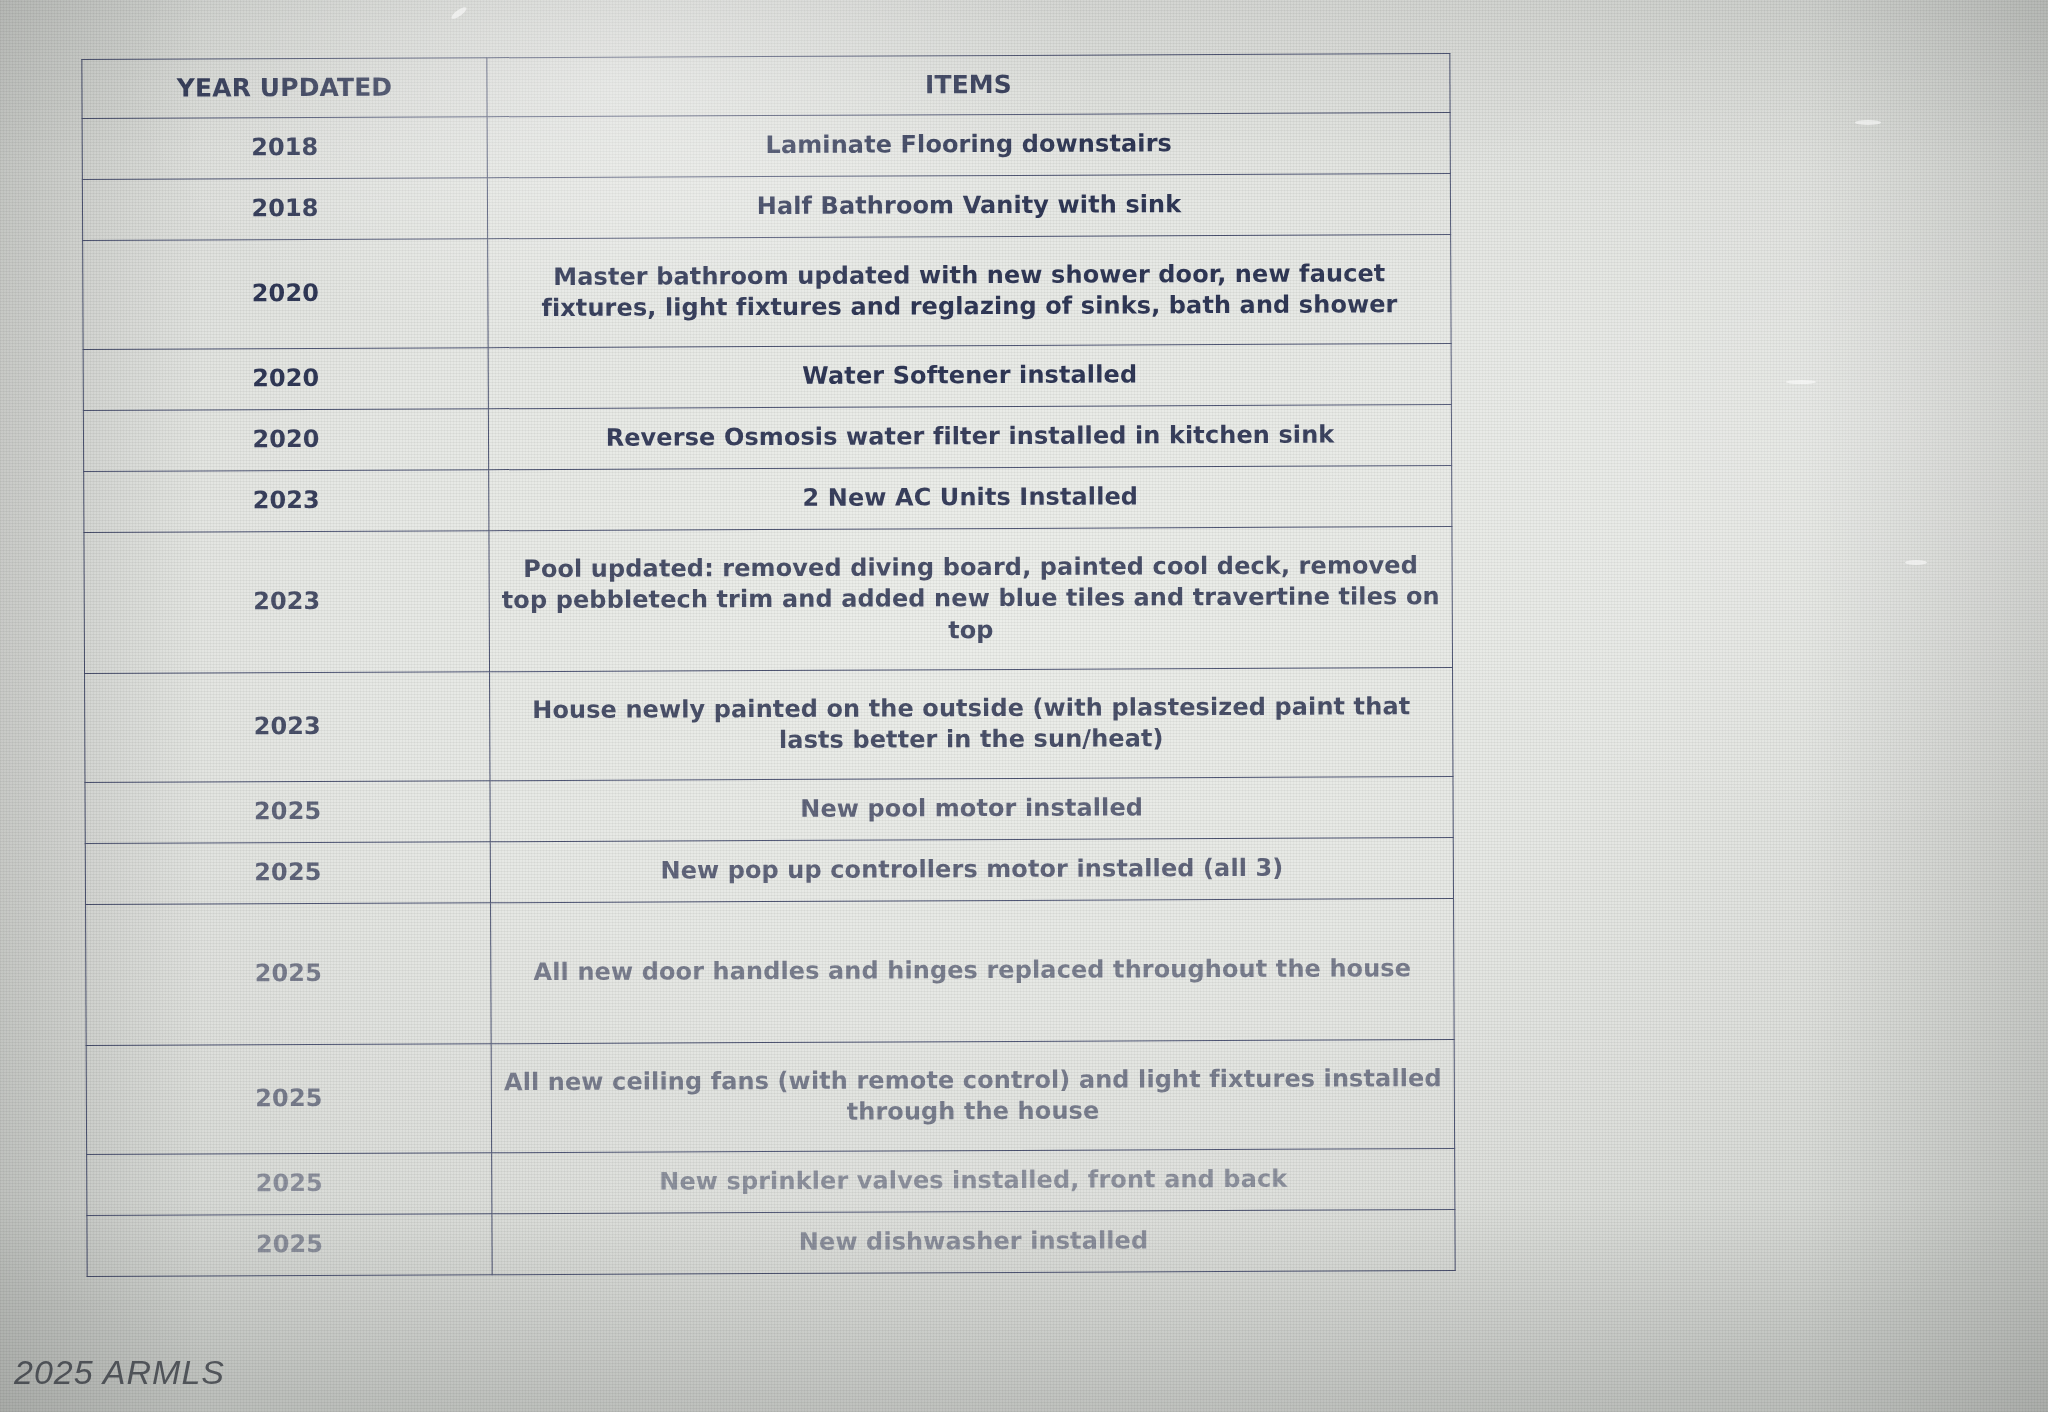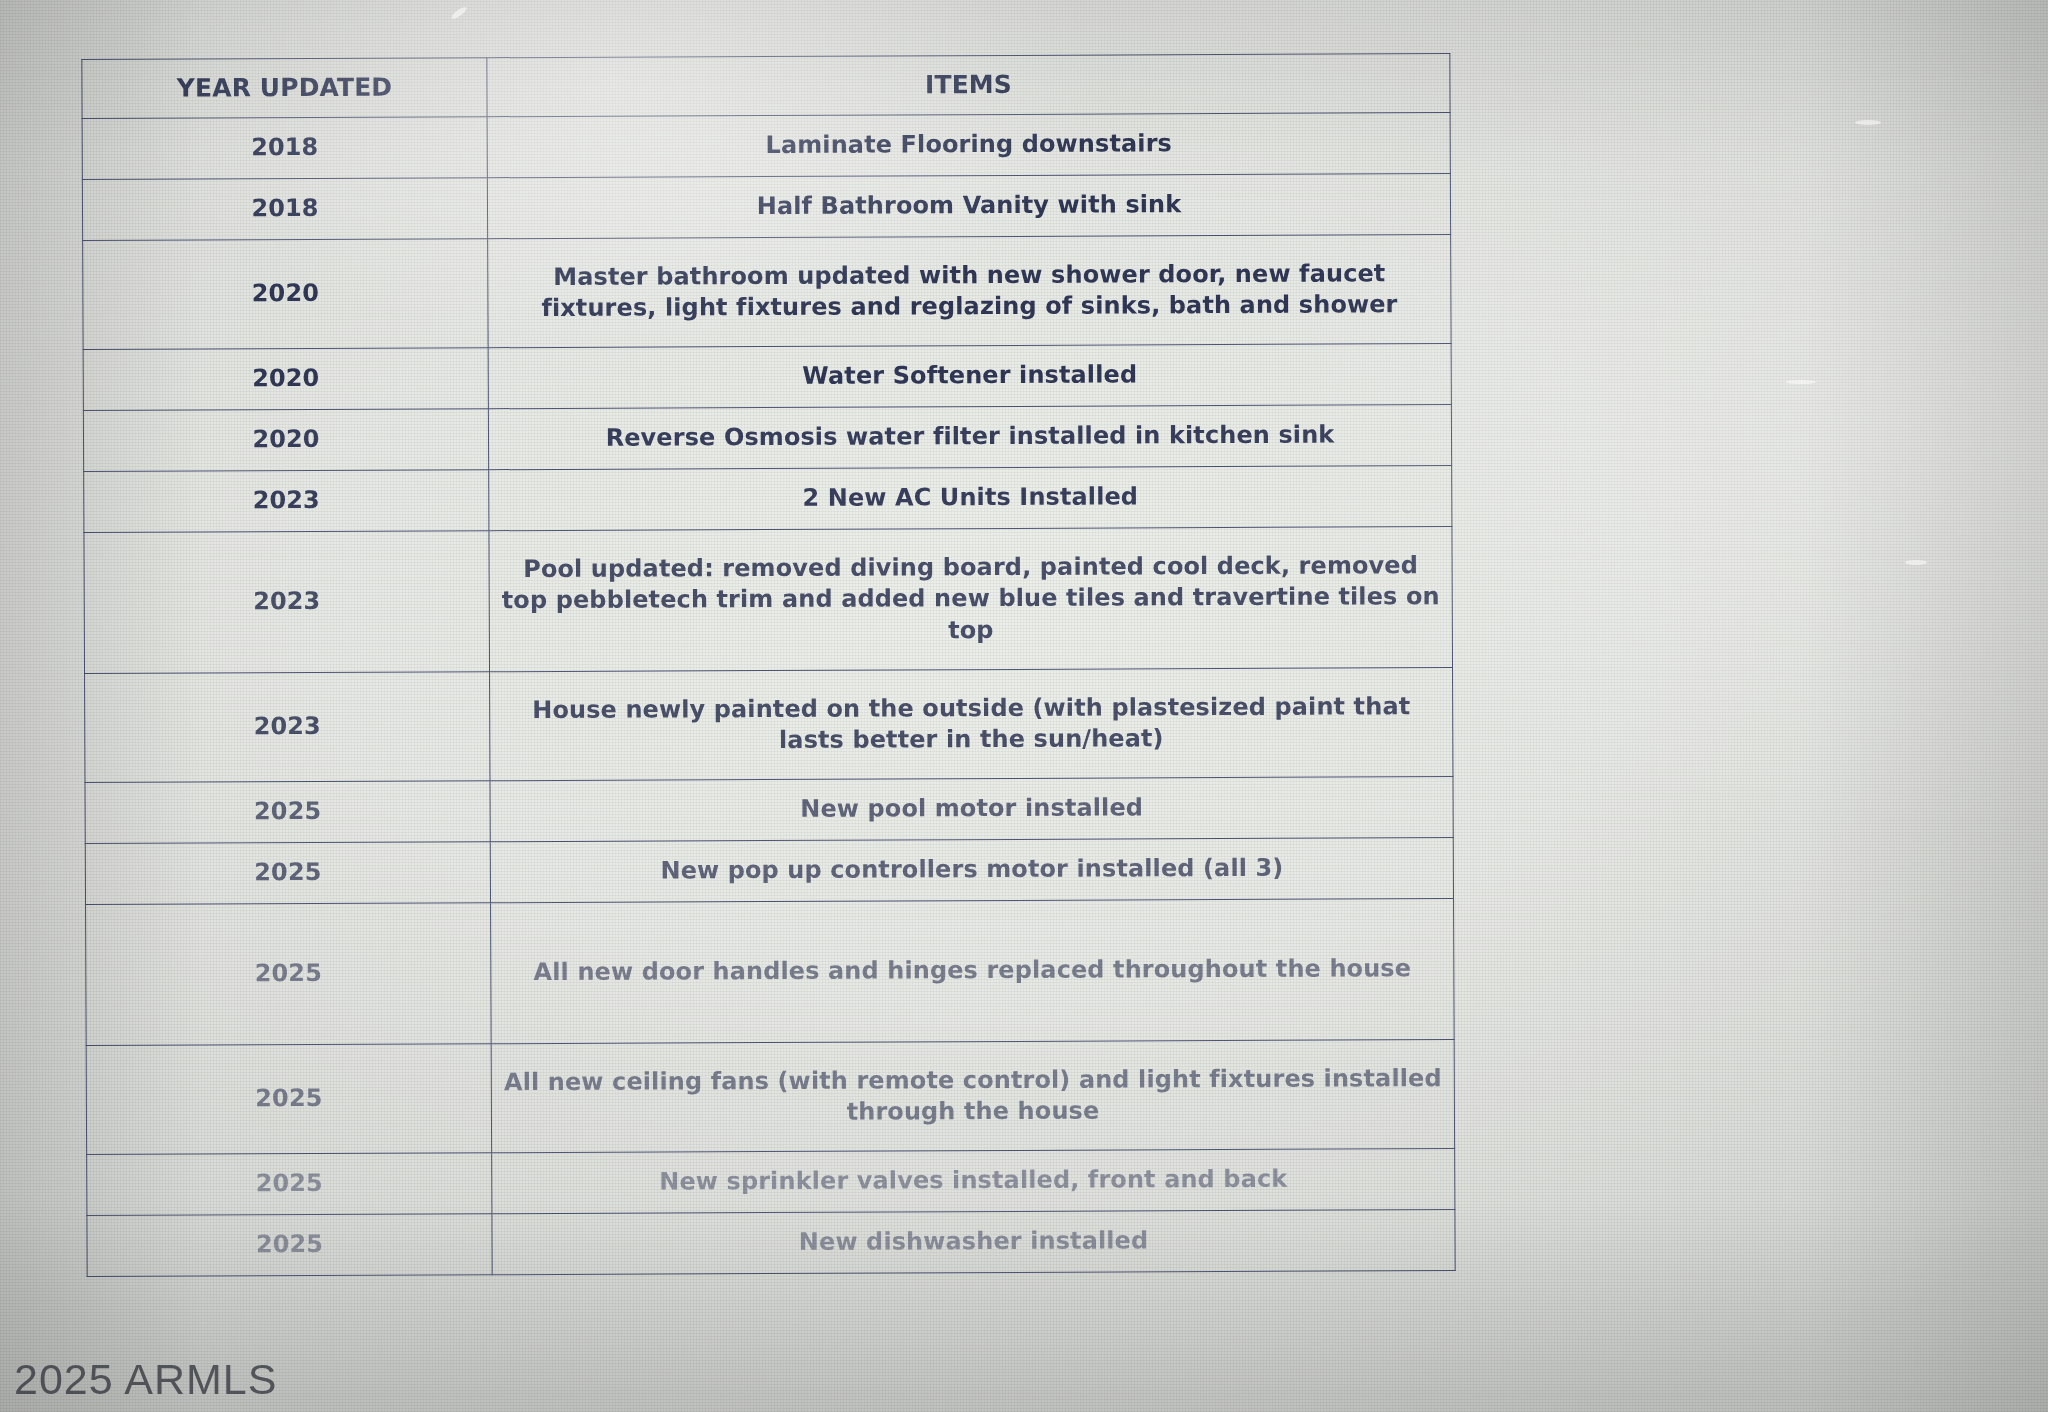--- a/index.html
+++ b/index.html
@@ -100,27 +100,28 @@
   tr.f6 td { color: #6a6f82; opacity: 0.72; font-weight: bold; }
 
   tr.tall td { height: 96px; }
   tr.xtall td { height: 128px; }
   tr.normal td { height: 48px; }
 
   
   #watermark {
     position: absolute;
     left: 14px;
-    bottom: 8px;
+    bottom: 20px;
     font-family: "Liberation Sans", sans-serif;
-    font-size: 43px;
+    font-size: 34px;
     letter-spacing: 1px;
     color: rgba(40,44,52,0.72);
     z-index: 6;
     white-space: nowrap;
+    font-style: italic;
   }
 
   
   .speck {
     position: absolute;
     background: rgba(255,255,255,0.55);
     border-radius: 50%;
     z-index: 5;
     pointer-events: none;
   }

